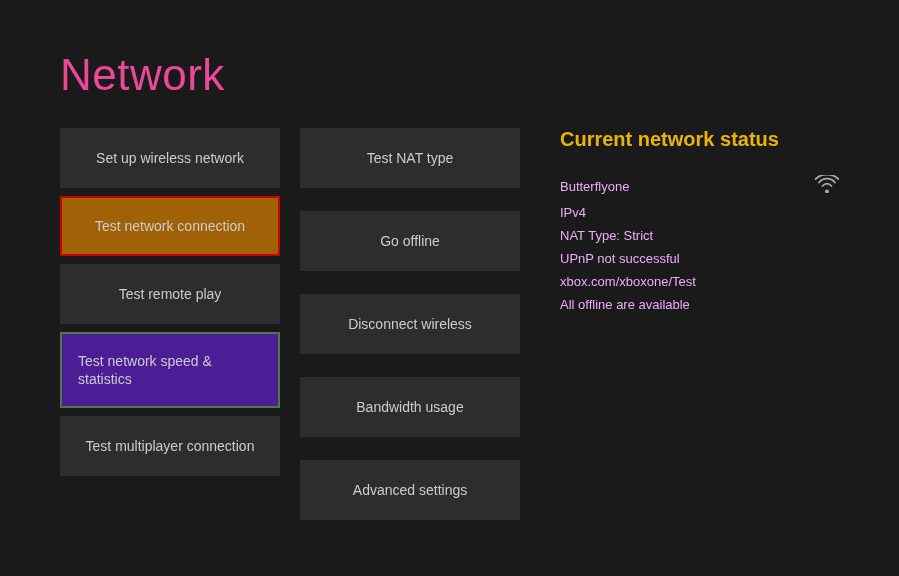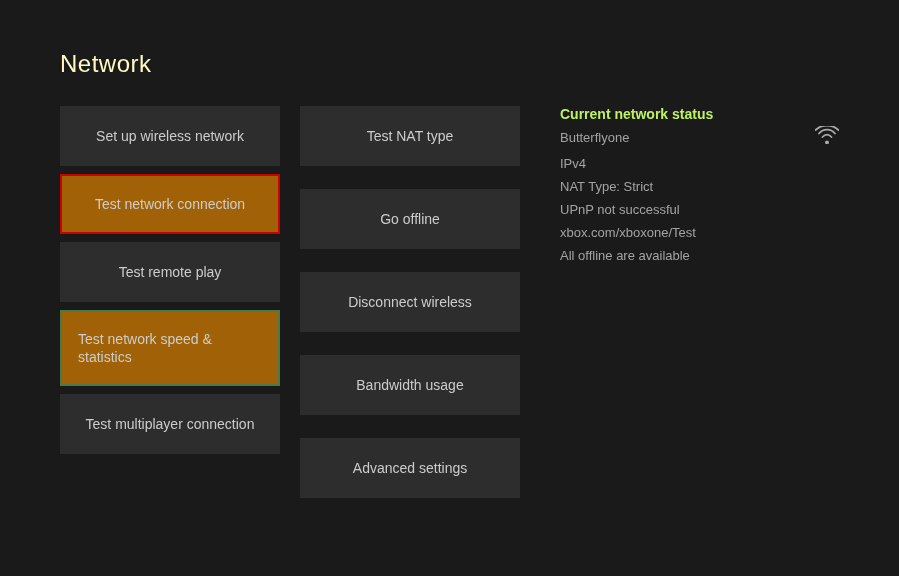--- a/index.html
+++ b/index.html
@@ -19,23 +19,23 @@
 
     .page-container {
       width: 899px;
       height: 576px;
       padding: 50px 60px 40px 60px;
       display: flex;
       flex-direction: column;
     }
 
     .page-title {
-      font-size: 24px;
+      font-size: 44px;
       font-weight: 300;
-      color: #fef9c3;
+      color: #ec4899;
       margin-bottom: 28px;
       letter-spacing: 0.5px;
     }
 
     .content-area {
       display: flex;
       flex-direction: row;
       gap: 20px;
       flex: 1;
     }
@@ -73,46 +73,46 @@
       justify-content: center;
     }
 
     .menu-item.selected-red {
       border: 2px solid #cc0000;
       background-color: #a16207;
     }
 
     .menu-item.selected-green {
       border: 2px solid #4a7a4a;
-      background-color: #a16207;
+      background-color: #4c1d95;
     }
 
     .status-section {
       display: flex;
       flex-direction: column;
       gap: 0px;
     }
 
     .status-title {
-      font-size: 14px;
+      font-size: 20px;
       font-weight: 600;
-      color: #bef264;
-      margin-bottom: 0;
+      color: #eab308;
+      margin-bottom: 20px;
     }
 
     .status-row {
       display: flex;
       align-items: center;
       justify-content: space-between;
       padding: 4px 0;
     }
 
     .status-text {
       font-size: 13px;
-      color: #a3a3a3;
+      color: #f0abfc;
     }
 
     .wifi-svg {
       width: 24px;
       height: 18px;
     }
   </style>
 </head>
 <body>
 

